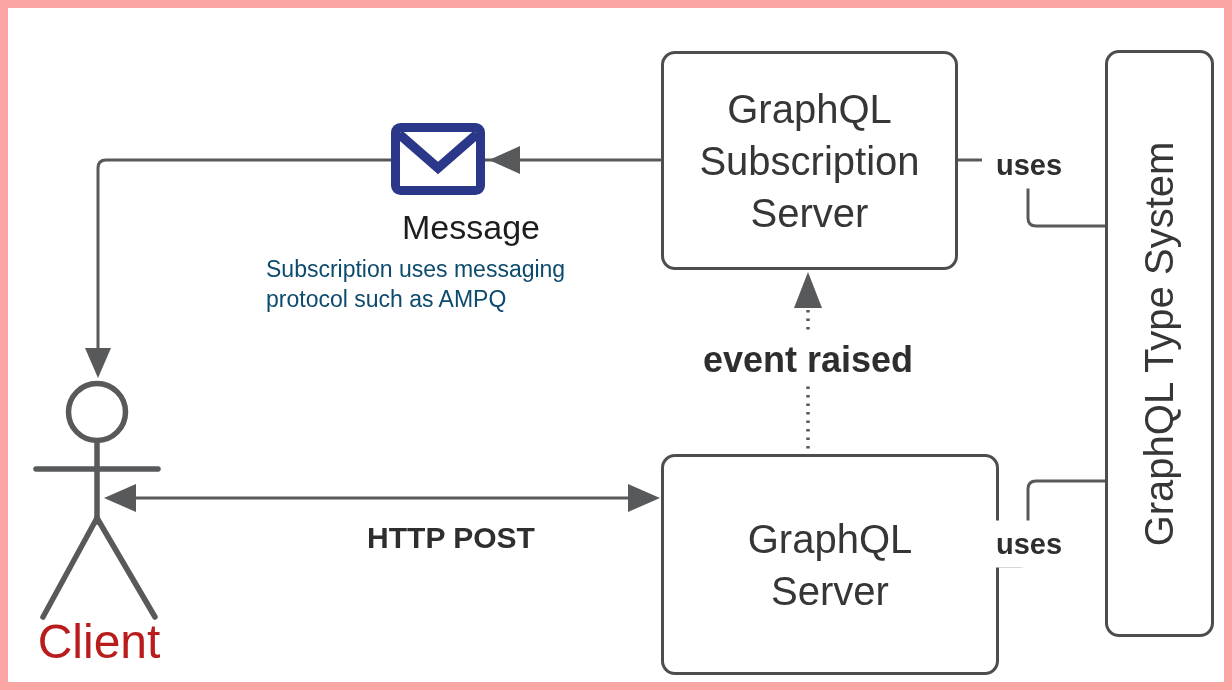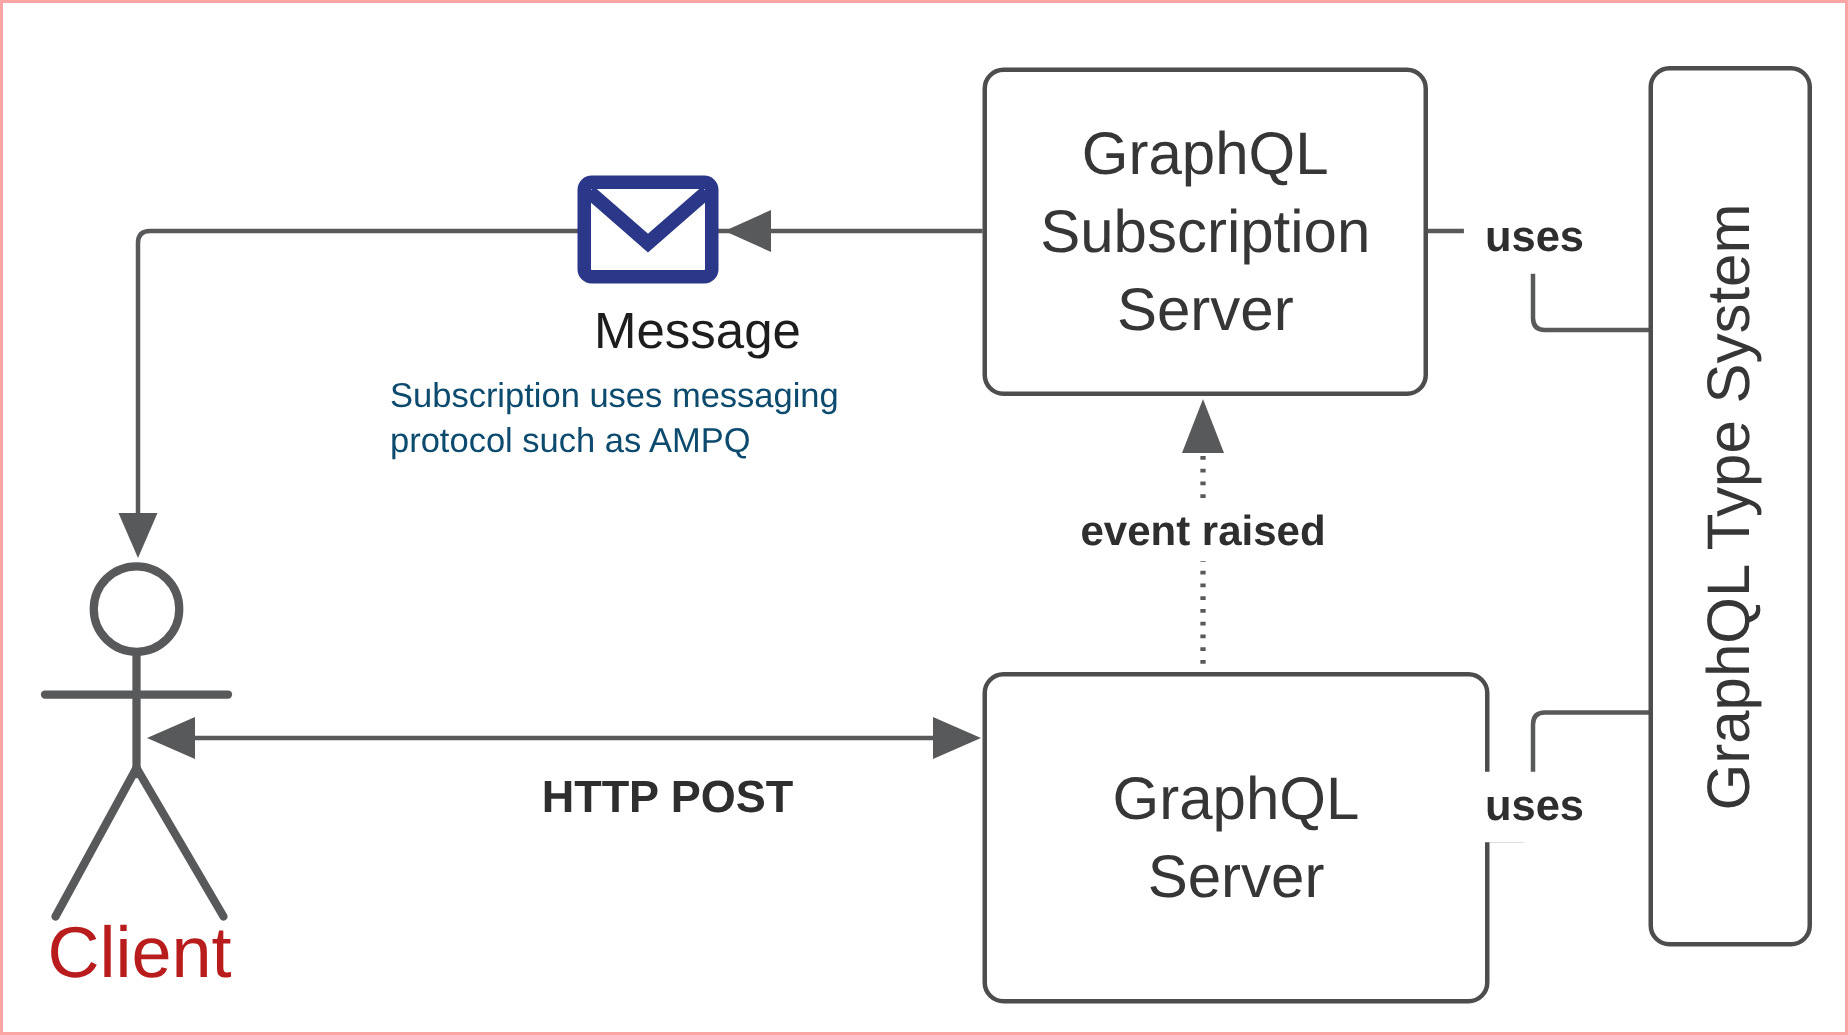--- a/index.html
+++ b/index.html
@@ -3,21 +3,21 @@
 <meta charset="utf-8">
 <style>
   html, body { margin: 0; padding: 0; background: #ffffff; }
   body { font-family: "Liberation Sans", sans-serif; }
 
   #canvas {
     position: relative;
     width: 1232px;
     height: 690px;
     background: #ffffff;
-    border: 2px solid #fca5a5;
+    border: 8px solid #fca5a5;
     box-sizing: border-box;
     overflow: hidden;
   }
 
   svg.layer {
     position: absolute;
     left: 0; top: 0;
     width: 1232px;
     height: 690px;
   }
@@ -74,21 +74,21 @@
     left: 443px; top: 490px;
     transform: translate(-50%, -50%);
     font-size: 30px; font-weight: bold;
     background: #ffffff; padding: 2px 10px;
     white-space: nowrap;
     margin-top: 40px;
   }
   #event-raised-label {
     left: 800px; top: 352px;
     transform: translate(-50%, -50%);
-    font-size: 28px; font-weight: bold;
+    font-size: 36px; font-weight: bold;
     background: #ffffff; padding: 4px 10px;
     white-space: nowrap;
   }
   .uses-lbl {
     transform: translate(-50%, -50%);
     font-size: 29px; font-weight: bold;
     background: #ffffff; padding: 7px 14px;
     white-space: nowrap;
   }
   #uses-top-label    { left: 1021px; top: 157px; }

